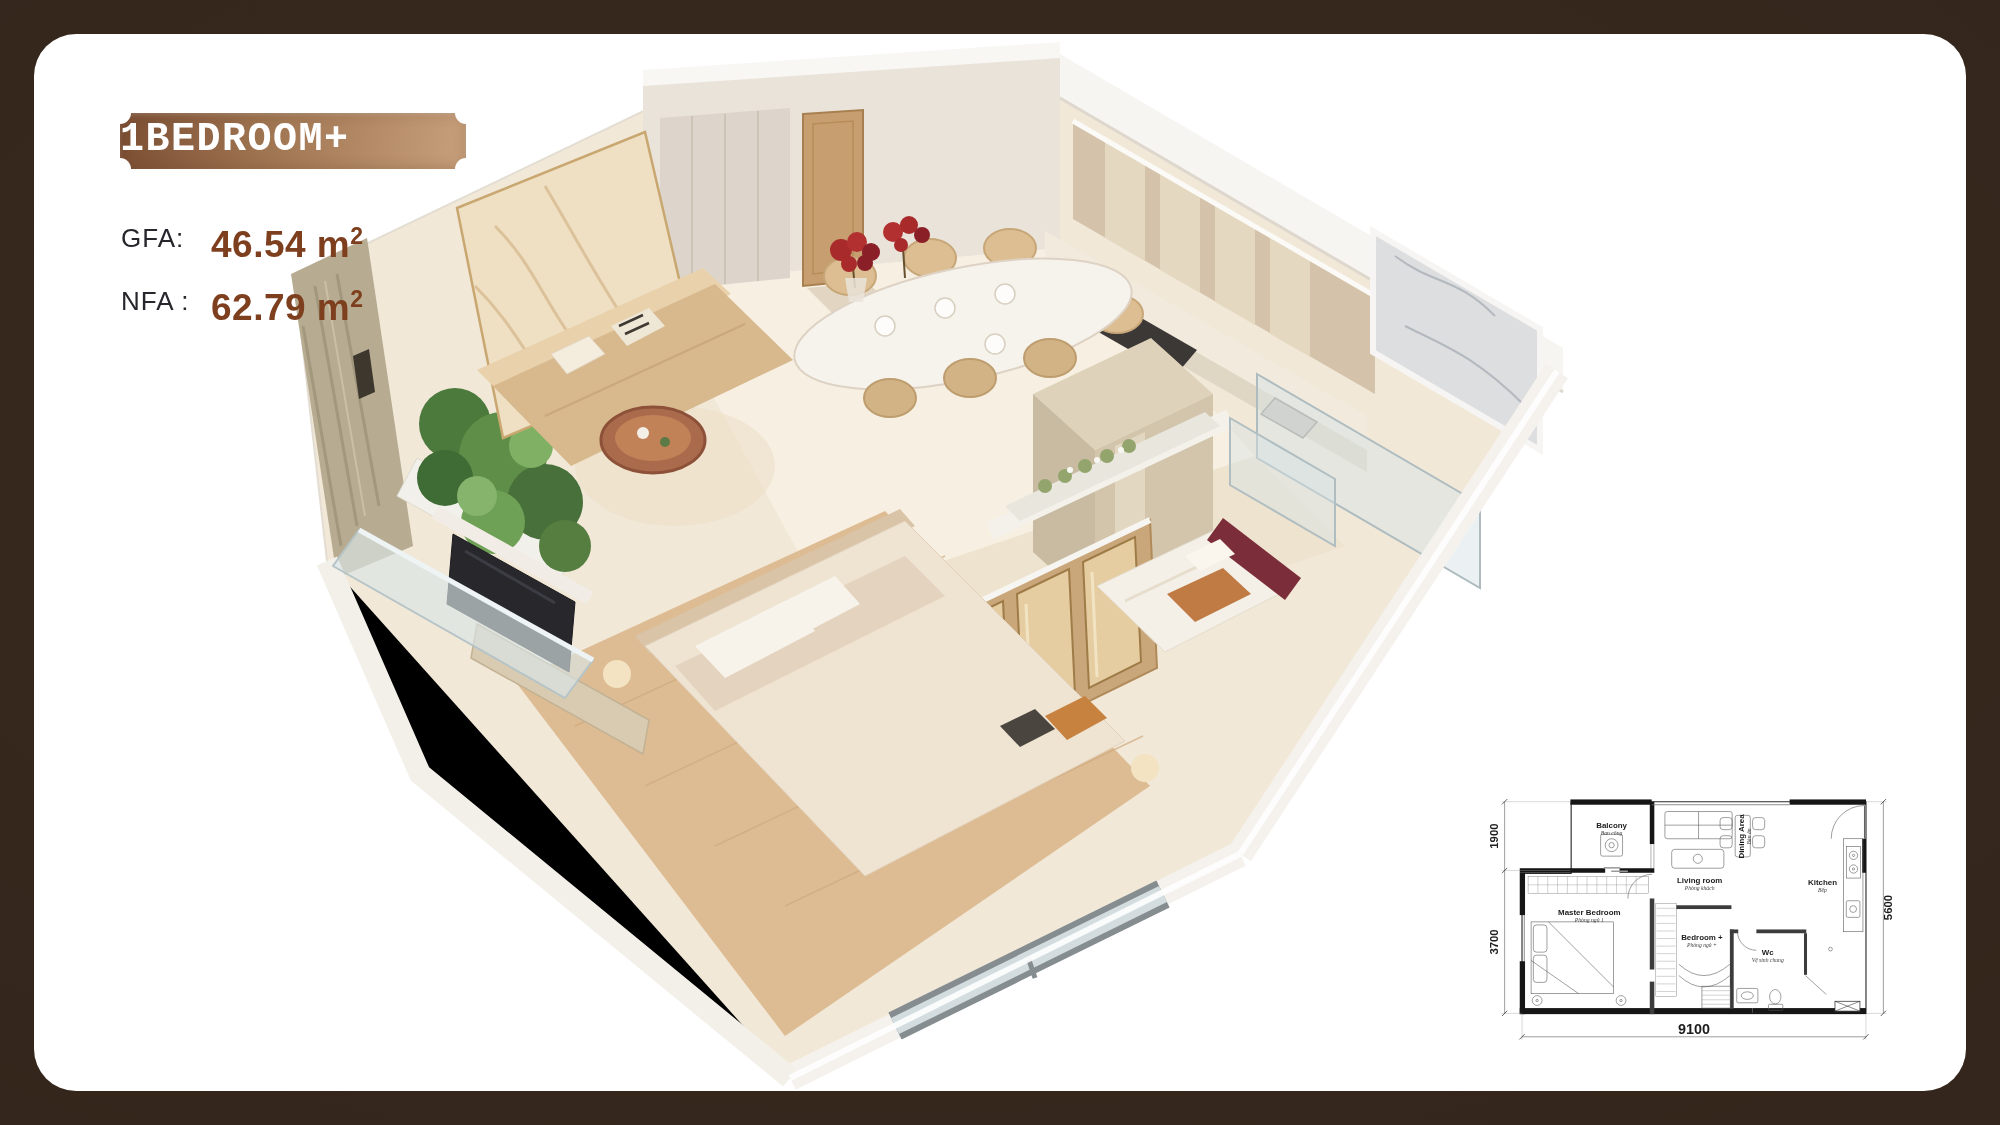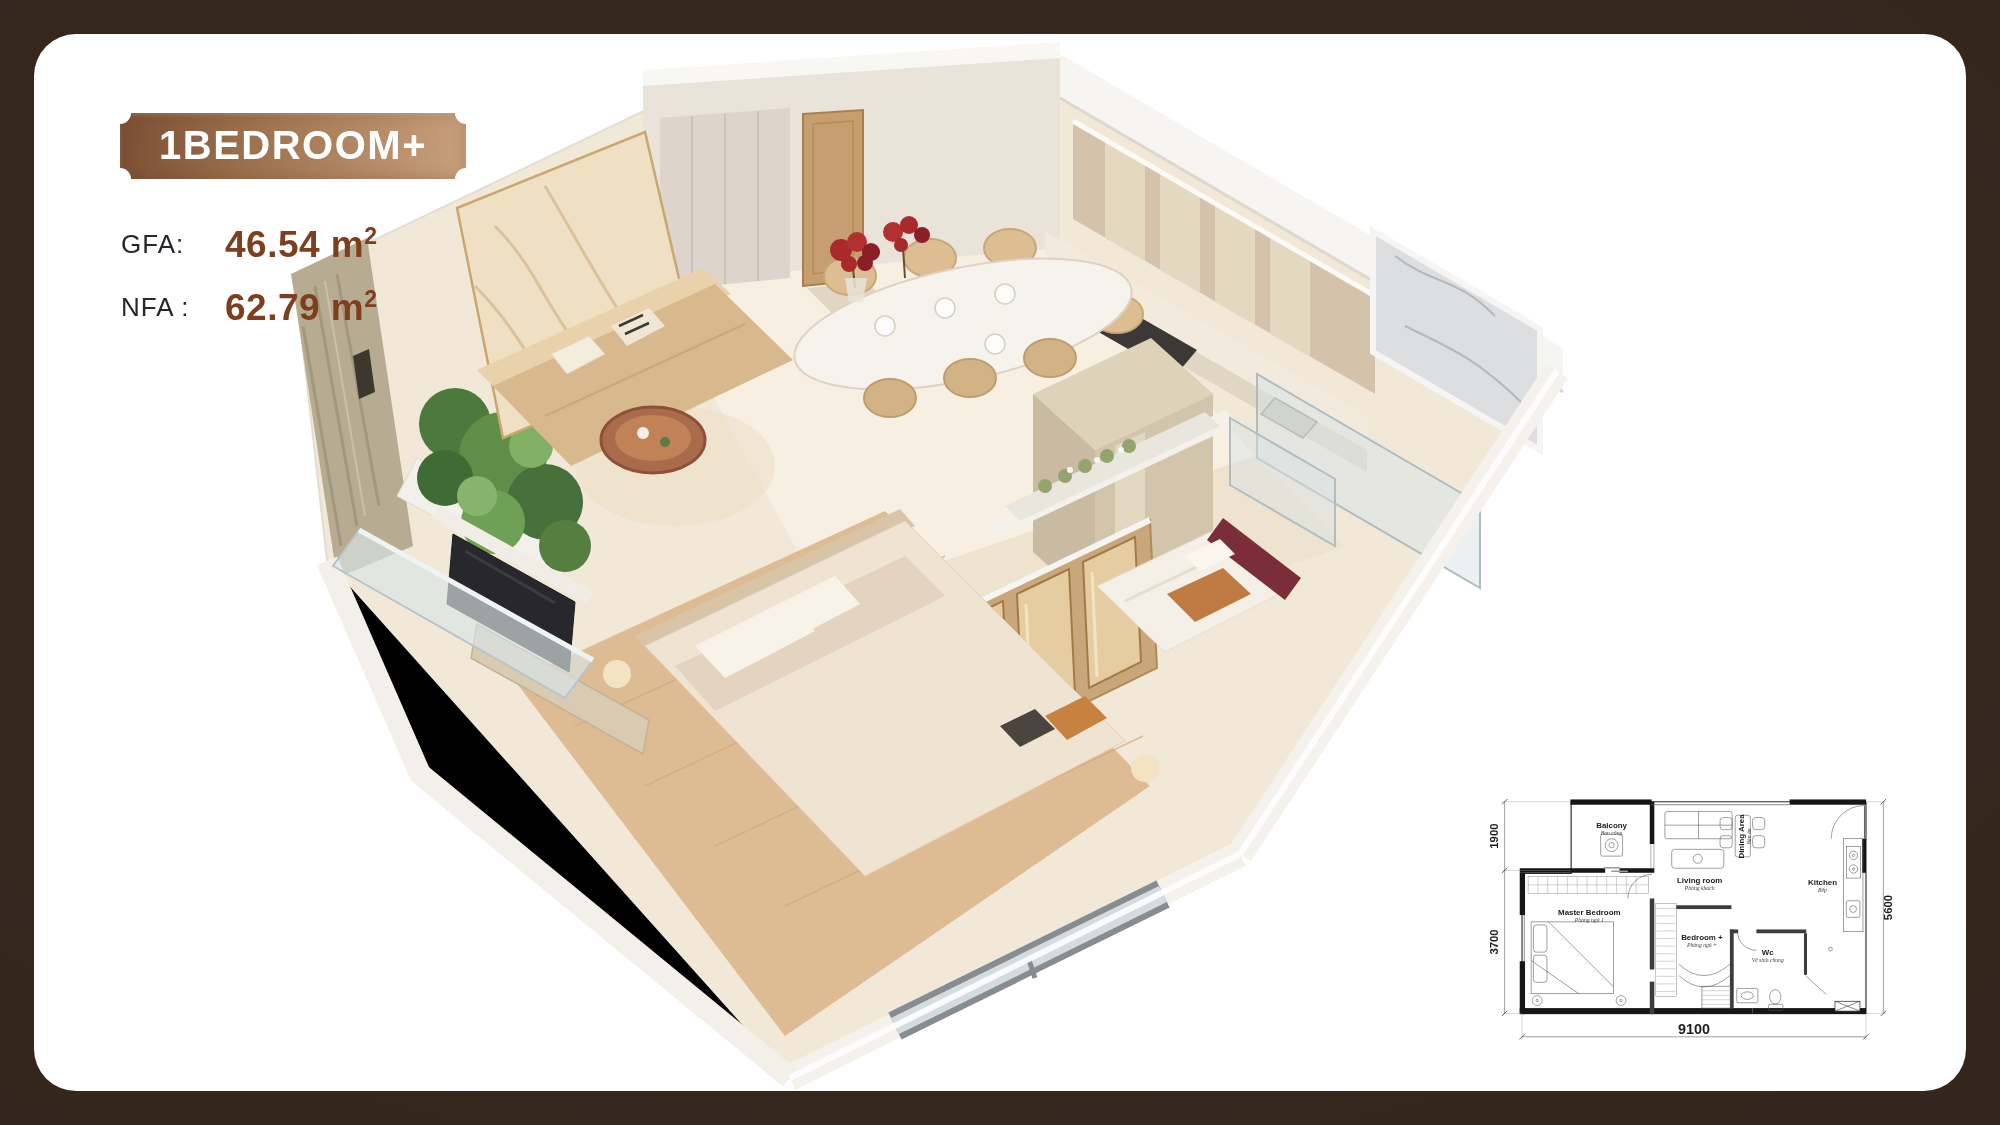--- a/index.html
+++ b/index.html
@@ -8,37 +8,38 @@
     font-family:"Liberation Sans",sans-serif;
     background-color:var(--background,#3a2a1f);
     background-image:radial-gradient(130% 130% at 45% 40%, #46332500 0%, #00000022 78%, #00000044 100%);
   }
   .card{
     position:absolute;left:34px;top:34px;width:1932px;height:1057px;
     background:var(--card,#ffffff);border-radius:42px;
   }
   
   .badge{
-    position:absolute;left:120px;top:113px;width:346px;height:66px;
+    position:absolute;left:120px;top:113px;width:346px;height:56px;
     background:linear-gradient(97deg,var(--badge_dark,#7b4e33) 0%,#9c714e 38%,var(--badge_light,#c9a07c) 100%);
-    display:flex;align-items:center;justify-content:center;
+    display:flex;align-items:center;
     box-shadow:inset 0 0 14px rgba(88,52,28,.30), inset 0 2px 4px rgba(255,255,255,.22);
+    font-family:Liberation Mono, monospace;
   }
   .badge .label{
     color:#ffffff;font-size:40px;font-weight:bold;letter-spacing:1.5px;line-height:1;
     transform:translateY(-1px);
   }
   .notch{position:absolute;width:22px;height:22px;border-radius:50%;background:var(--card,#ffffff);}
   .notch.tl{left:-11px;top:-11px}.notch.tr{right:-11px;top:-11px}
   .notch.bl{left:-11px;bottom:-11px}.notch.br{right:-11px;bottom:-11px}
   
-  .stat-row{position:absolute;left:121px;display:flex;align-items:center;}
+  .stat-row{position:absolute;left:121px;display:flex;align-items:flex-start;}
   .stat-row.gfa{top:223px}.stat-row.nfa{top:286px}
   .stat-label{width:90px;font-size:26px;color:var(--label_dark,#26262c);letter-spacing:1px;}
-  .stat-value{font-size:37px;font-weight:bold;color:var(--value_brown,#7d3f1e);letter-spacing:.5px;margin-left:14px;}
+  .stat-value{font-size:37px;font-weight:bold;color:var(--value_brown,#7d3f1e);letter-spacing:.5px;}
   .stat-value sup{font-size:23px;}
   
   svg{display:block}
   .render3d{position:absolute;left:245px;top:26px;width:1340px;height:1075px;}
   .plan2d{position:absolute;left:1488px;top:788px;width:412px;height:292px;}
   
   .pl-en{font-family:"Liberation Sans",sans-serif;font-weight:bold;font-size:21px;fill:#1c1c1c;}
   .pl-vi{font-family:"Liberation Serif",serif;font-style:italic;font-size:15px;fill:#3d3d3d;}
   .pl-dim{font-family:"Liberation Sans",sans-serif;font-weight:bold;font-size:30px;fill:#1d1d1d;}
   .pl-dim.big{font-size:38px;}

